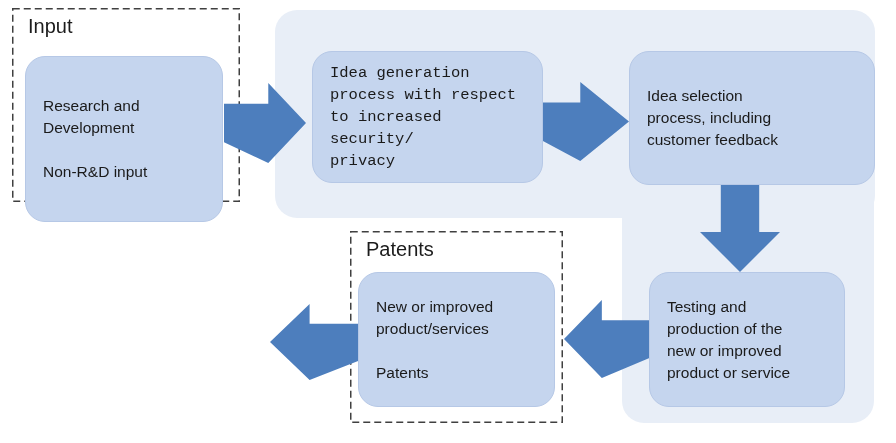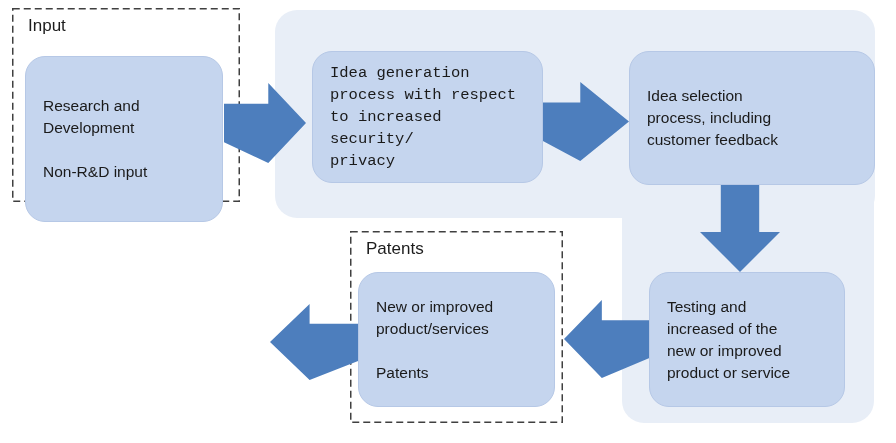--- a/index.html
+++ b/index.html
@@ -11,21 +11,21 @@
     position:relative;width:896px;height:443px;overflow:hidden;
     background:var(--bg);
     font-family:"Liberation Sans","DejaVu Sans",sans-serif;
     color:var(--text);
   }
   .abs{position:absolute;}
   .container-shape{background:var(--container);border-radius:22px;z-index:1;}
   .dashed-group{z-index:2;}
   .dashed-group svg{display:block;width:100%;height:100%;}
   .group-label{
-    z-index:5;font-size:17px;line-height:20px;color:#1c1c1c;
+    z-index:5;font-size:20px;line-height:20px;color:#1c1c1c;
   }
   .monitor-title{
     z-index:5;font-size:16.5px;line-height:21px;color:#1c1c1c;
   }
   .node{
     z-index:4;display:flex;align-items:center;
     border-radius:20px;box-sizing:border-box;
     padding:6px 8px 6px 17px;
     font-size:15.5px;line-height:22px;white-space:pre-line;
   }
@@ -80,21 +80,21 @@
   </div>
 
   <div class="abs node node-blue" style="left:629px;top:51px;width:246px;height:134px;">
     <span>Idea selection
 process, including
 customer feedback</span>
   </div>
 
   <div class="abs node node-blue" style="left:649px;top:272px;width:196px;height:135px;">
     <span>Testing and
-increased of the
+production of the
 new or improved
 product or service</span>
   </div>
 
   <div class="abs node node-blue" style="left:358px;top:272px;width:197px;height:135px;">
     <span>New or improved
 product/services
 
 Patents</span>
   </div>

